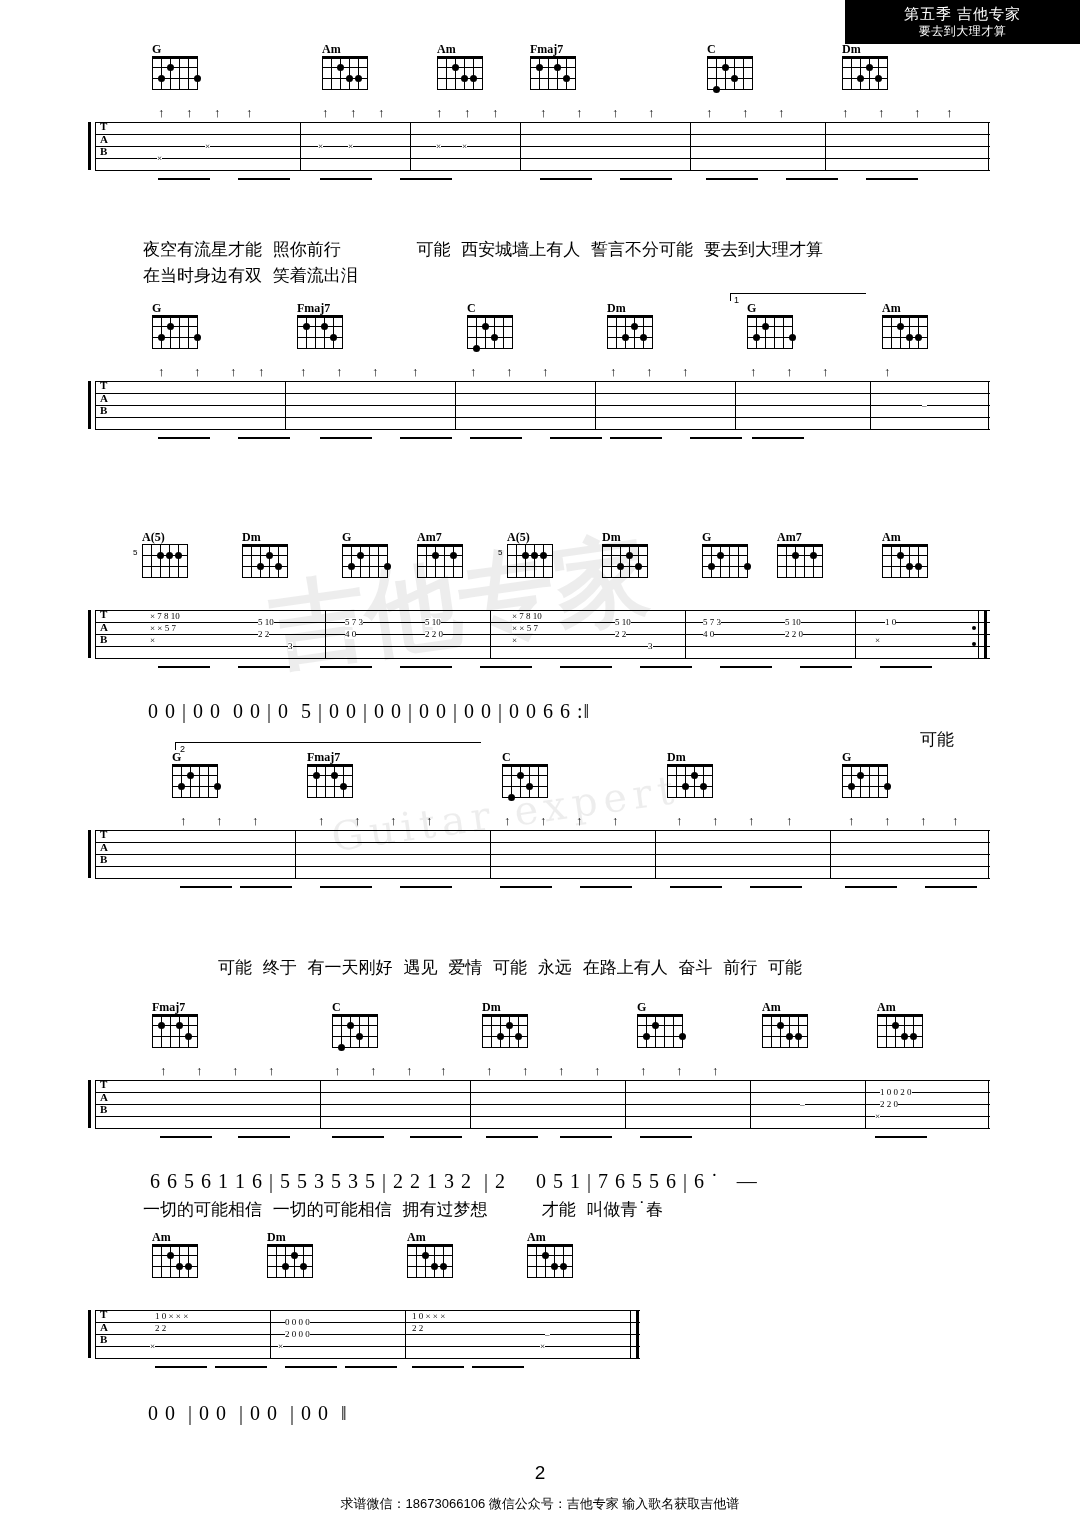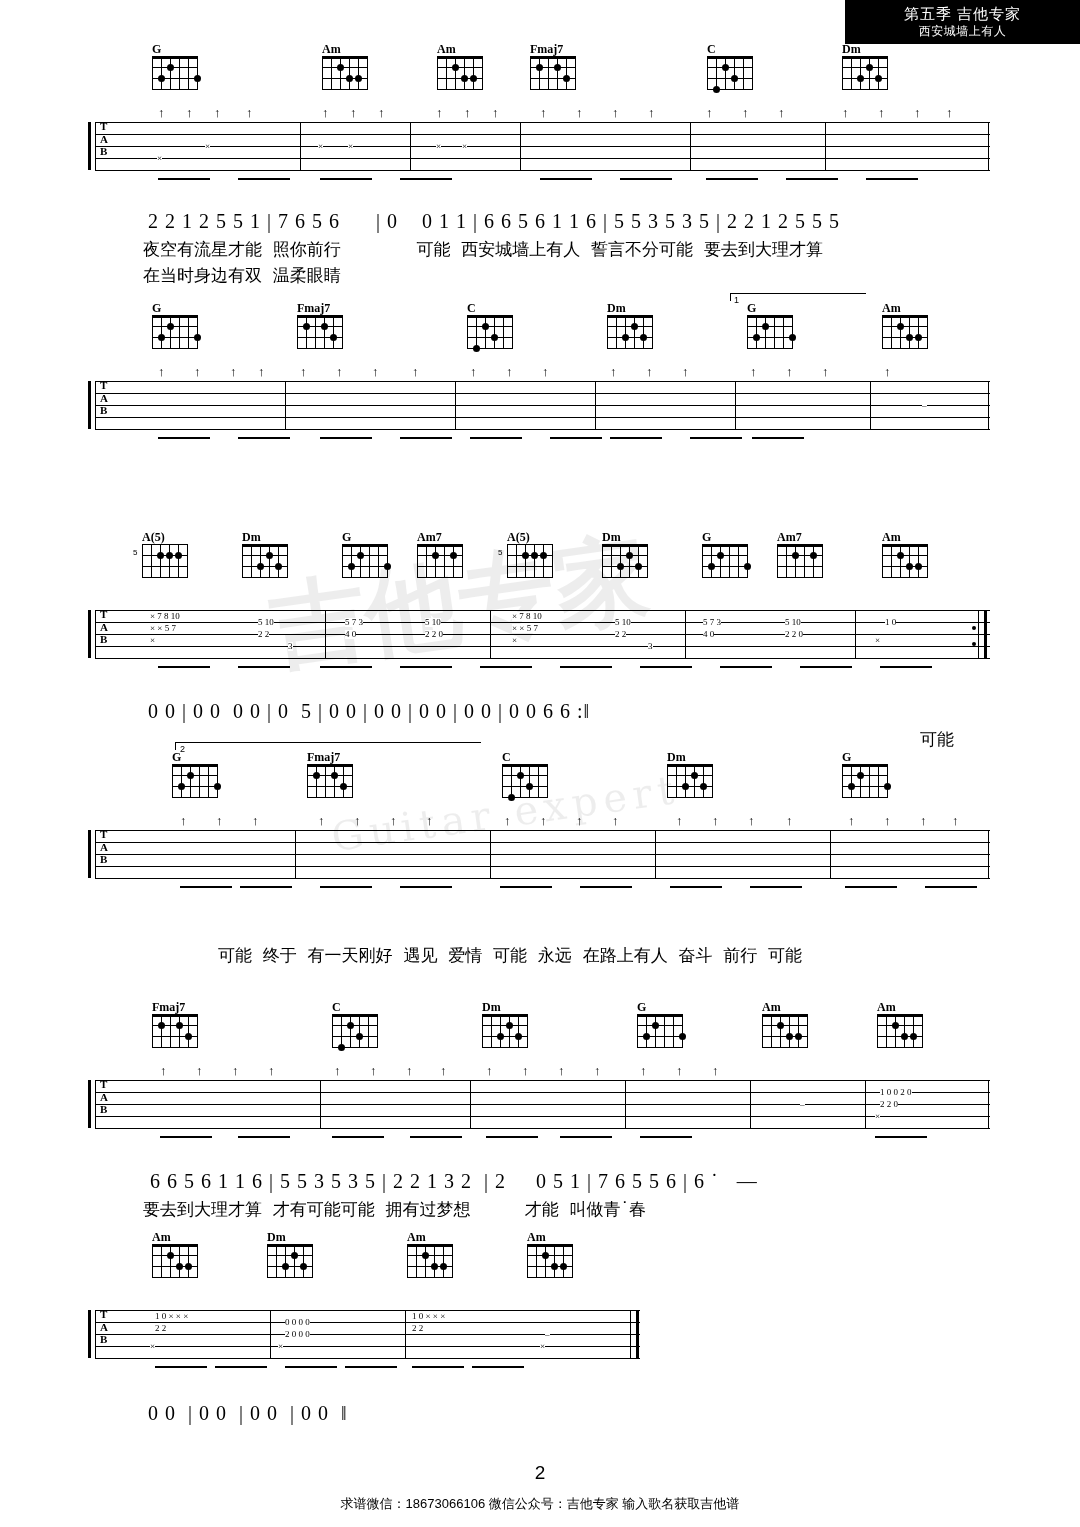--- a/index.html
+++ b/index.html
@@ -72,21 +72,21 @@
 
   
   .pagenum{position:absolute;left:0;width:1080px;text-align:center;font-size:19px;}
   .footer{position:absolute;left:0;width:1080px;text-align:center;font-size:13px;}
 </style>
 </head>
 <body>
 
 <div class="header">
   <div class="l1">第五季 吉他专家</div>
-  <div class="l2">西安城墙上有人</div>
+  <div class="l2">要去到大理才算</div>
 </div>
 
 <div class="watermark">吉他专家</div>
 <div class="watermark2">Guitar expert</div>
 
 <div class="system" style="top:42px;">
   <div class="chords">
 
     <div class="chordbox" style="left:150px;">
       <div class="chordname">G</div>
@@ -249,23 +249,22 @@
     <div class="beam" style="left:238px;top:76px;width:52px;"></div>
     <div class="beam" style="left:320px;top:76px;width:52px;"></div>
     <div class="beam" style="left:400px;top:76px;width:52px;"></div>
     <div class="beam" style="left:540px;top:76px;width:52px;"></div>
     <div class="beam" style="left:620px;top:76px;width:52px;"></div>
     <div class="beam" style="left:706px;top:76px;width:52px;"></div>
     <div class="beam" style="left:786px;top:76px;width:52px;"></div>
     <div class="beam" style="left:866px;top:76px;width:52px;"></div>
   </div>
 
-  <div class="numrow" style="left:148px;top:168px;">2 2 1 2 5 5 1 | 7 6 5 6      | 0    0 1 1 | 6 6 5 6 1 1 6 | 5 5 3 5 3 5 | 2 2 1 2 5 5 5</div>
   <div class="lyricrow" style="left:143px;top:196px;">夜空有流星才能  照你前行              可能  西安城墙上有人  誓言不分可能  要去到大理才算</div>
-  <div class="lyricrow" style="left:143px;top:222px;">在当时身边有双  温柔眼睛</div>
+  <div class="lyricrow" style="left:143px;top:222px;">在当时身边有双  笑着流出泪</div>
 </div>
 
 <div class="system" style="top:295px;">
   <div class="repeatbracket" style="left:730px;top:-2px;width:135px;"></div>
   <div class="repeatlabel" style="left:734px;top:0px;">1</div>
   <div class="chords" style="margin-top:6px;">
     <div class="chordbox" style="left:150px;">
       <div class="chordname">G</div>
       <div class="grid">
         <div class="nut"></div>
@@ -777,21 +776,21 @@
     <div class="beam" style="left:320px;top:76px;width:52px;"></div>
     <div class="beam" style="left:400px;top:76px;width:52px;"></div>
     <div class="beam" style="left:500px;top:76px;width:52px;"></div>
     <div class="beam" style="left:580px;top:76px;width:52px;"></div>
     <div class="beam" style="left:670px;top:76px;width:52px;"></div>
     <div class="beam" style="left:750px;top:76px;width:52px;"></div>
     <div class="beam" style="left:845px;top:76px;width:52px;"></div>
     <div class="beam" style="left:925px;top:76px;width:52px;"></div>
   </div>
 
-  <div class="lyricrow" style="left:218px;top:204px;">可能  终于  有一天刚好  遇见  爱情  可能  永远  在路上有人  奋斗  前行  可能</div>
+  <div class="lyricrow" style="left:218px;top:216px;">可能  终于  有一天刚好  遇见  爱情  可能  永远  在路上有人  奋斗  前行  可能</div>
 </div>
 
 <div class="system" style="top:1000px;">
   <div class="chords">
     <div class="chordbox" style="left:150px;">
       <div class="chordname">Fmaj7</div>
       <div class="grid">
         <div class="nut"></div>
           <div class="hline" style="top:11px;"></div>
           <div class="hline" style="top:22px;"></div>
@@ -937,21 +936,21 @@
     <div class="beam" style="left:238px;top:76px;width:52px;"></div>
     <div class="beam" style="left:332px;top:76px;width:52px;"></div>
     <div class="beam" style="left:410px;top:76px;width:52px;"></div>
     <div class="beam" style="left:486px;top:76px;width:52px;"></div>
     <div class="beam" style="left:560px;top:76px;width:52px;"></div>
     <div class="beam" style="left:640px;top:76px;width:52px;"></div>
     <div class="beam" style="left:875px;top:76px;width:52px;"></div>
   </div>
 
   <div class="numrow" style="left:150px;top:170px;">6 6 5 6 1 1 6 | 5 5 3 5 3 5 | 2 2 1 3 2  | 2     0 5 1 | 7 6 5 5 6 | 6 ˙   —</div>
-  <div class="lyricrow" style="left:143px;top:198px;">要去到大理才算  才有可能可能  拥有过梦想          才能  叫做青˙春</div>
+  <div class="lyricrow" style="left:143px;top:198px;">一切的可能相信  一切的可能相信  拥有过梦想          才能  叫做青˙春</div>
 </div>
 
 <div class="system" style="top:1230px;">
   <div class="chords">
     <div class="chordbox" style="left:150px;">
       <div class="chordname">Am</div>
       <div class="grid">
         <div class="nut"></div>
           <div class="hline" style="top:11px;"></div>
           <div class="hline" style="top:22px;"></div>

